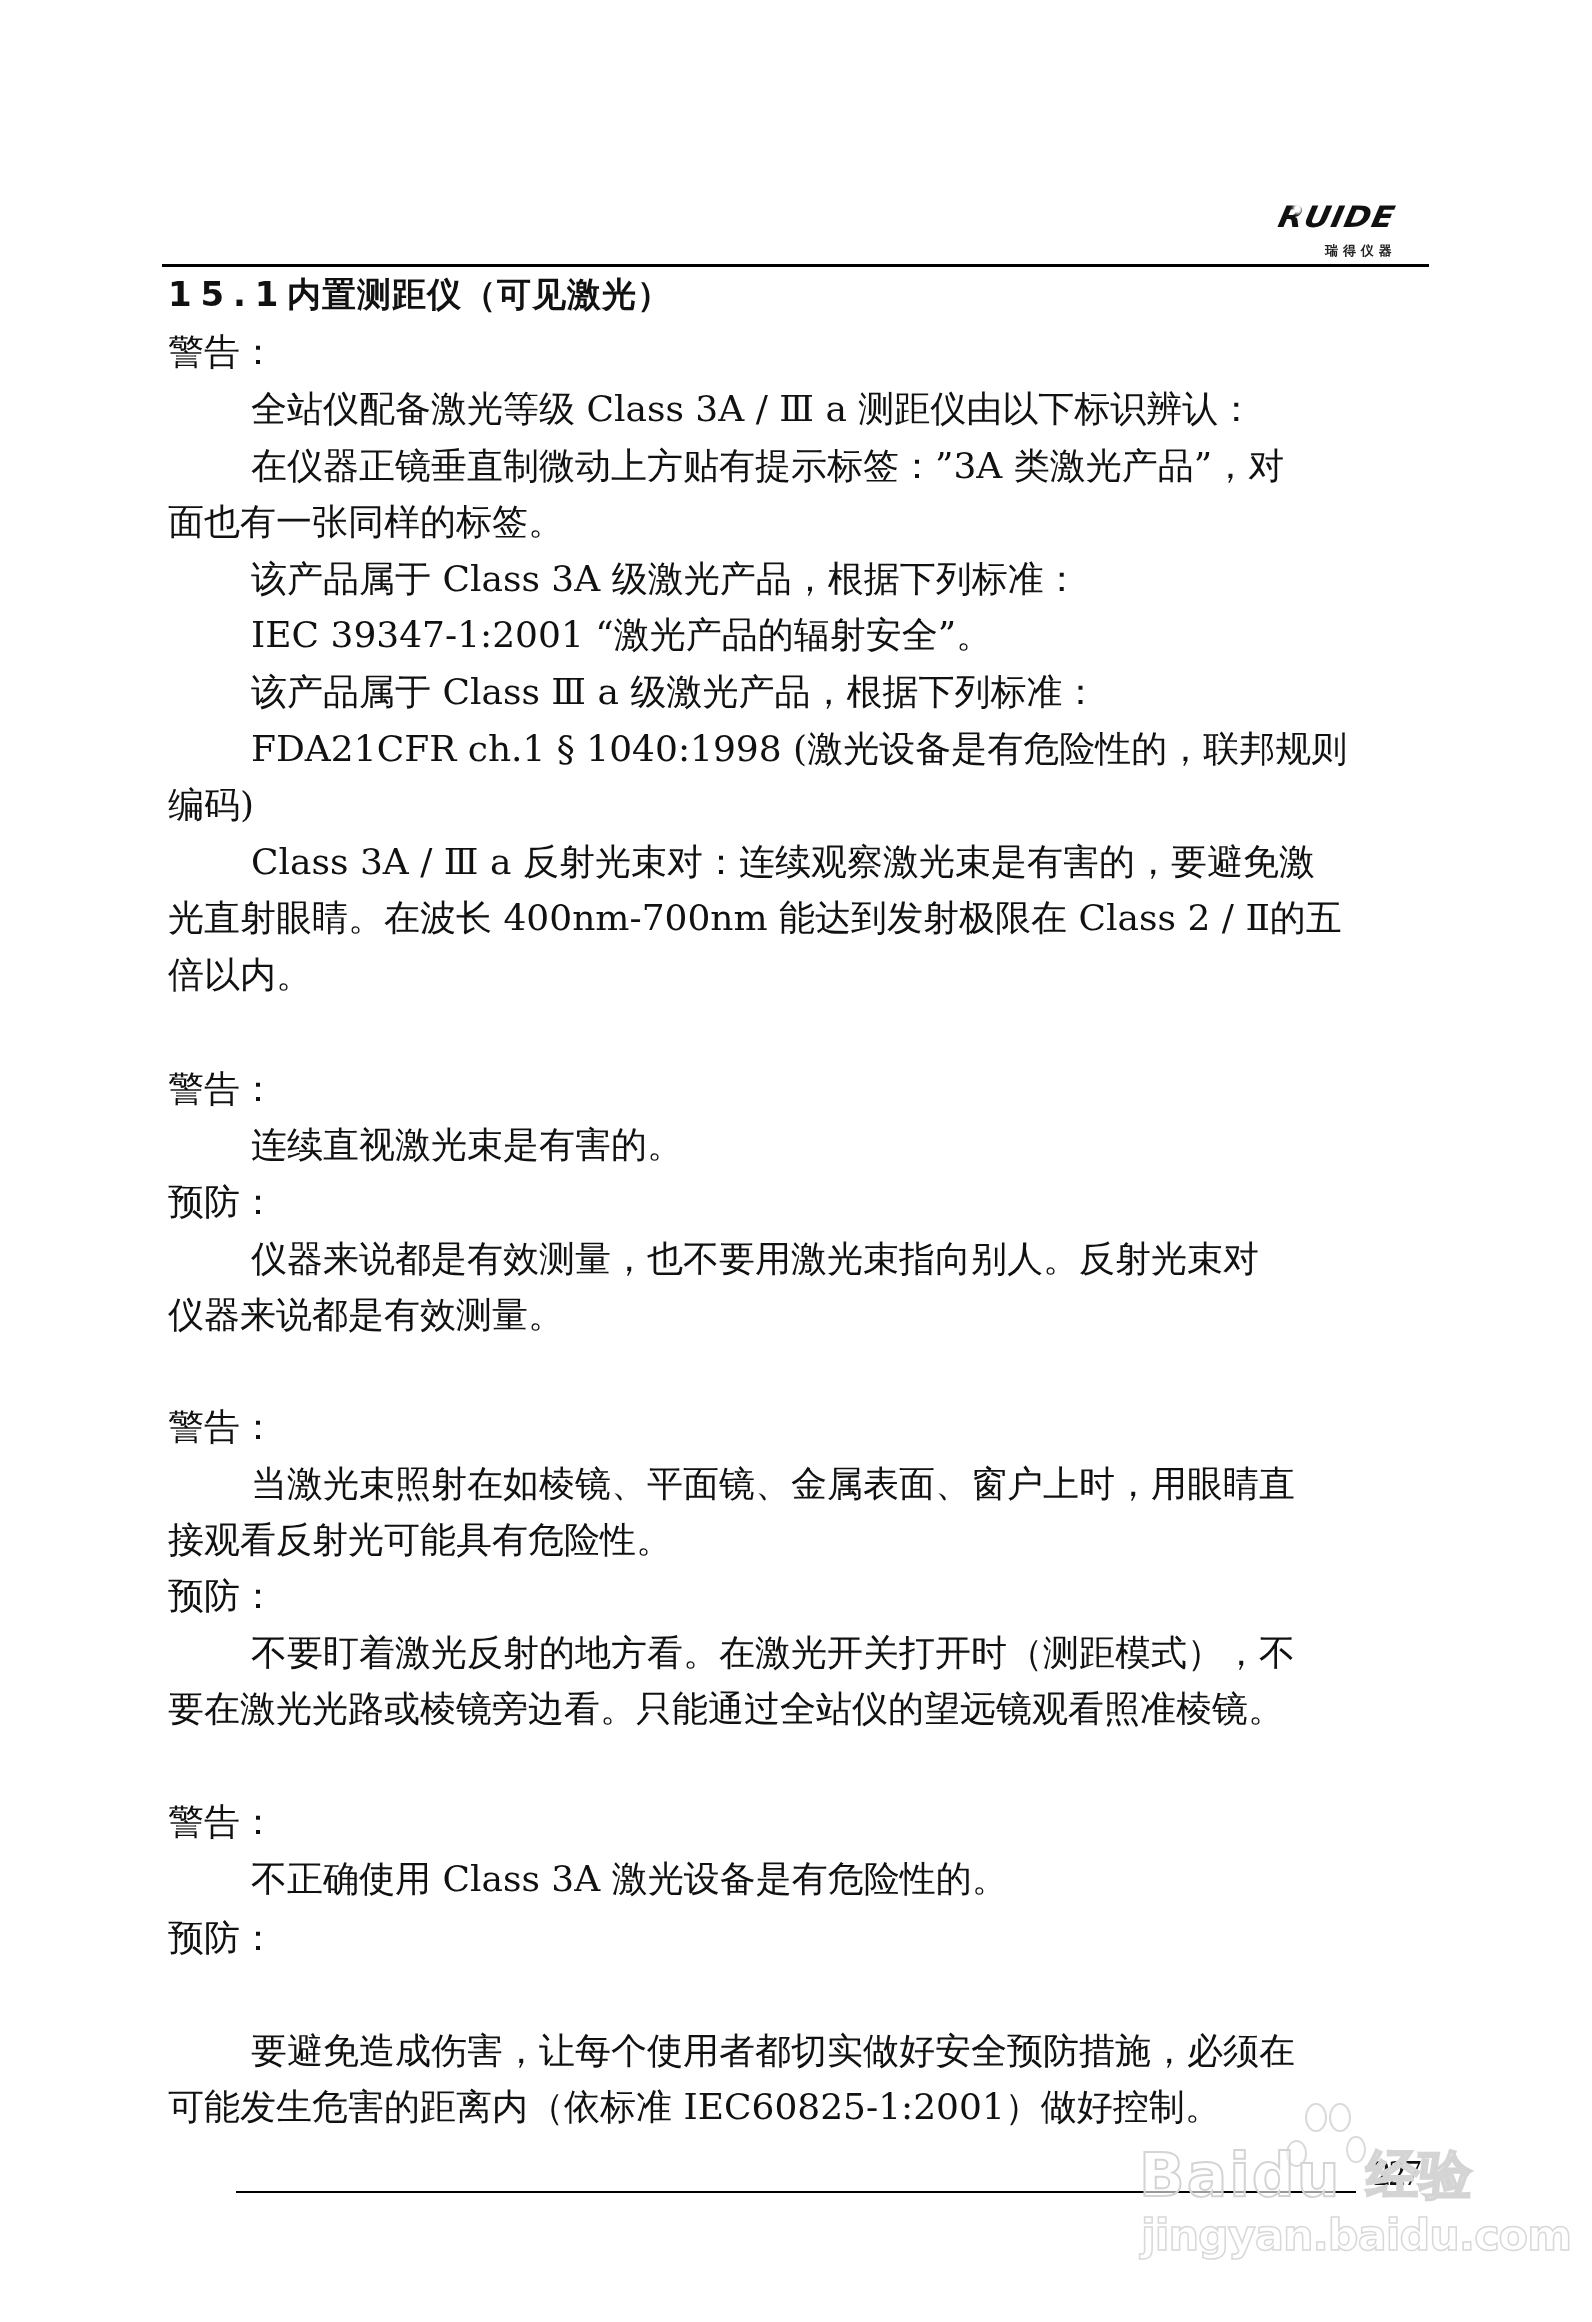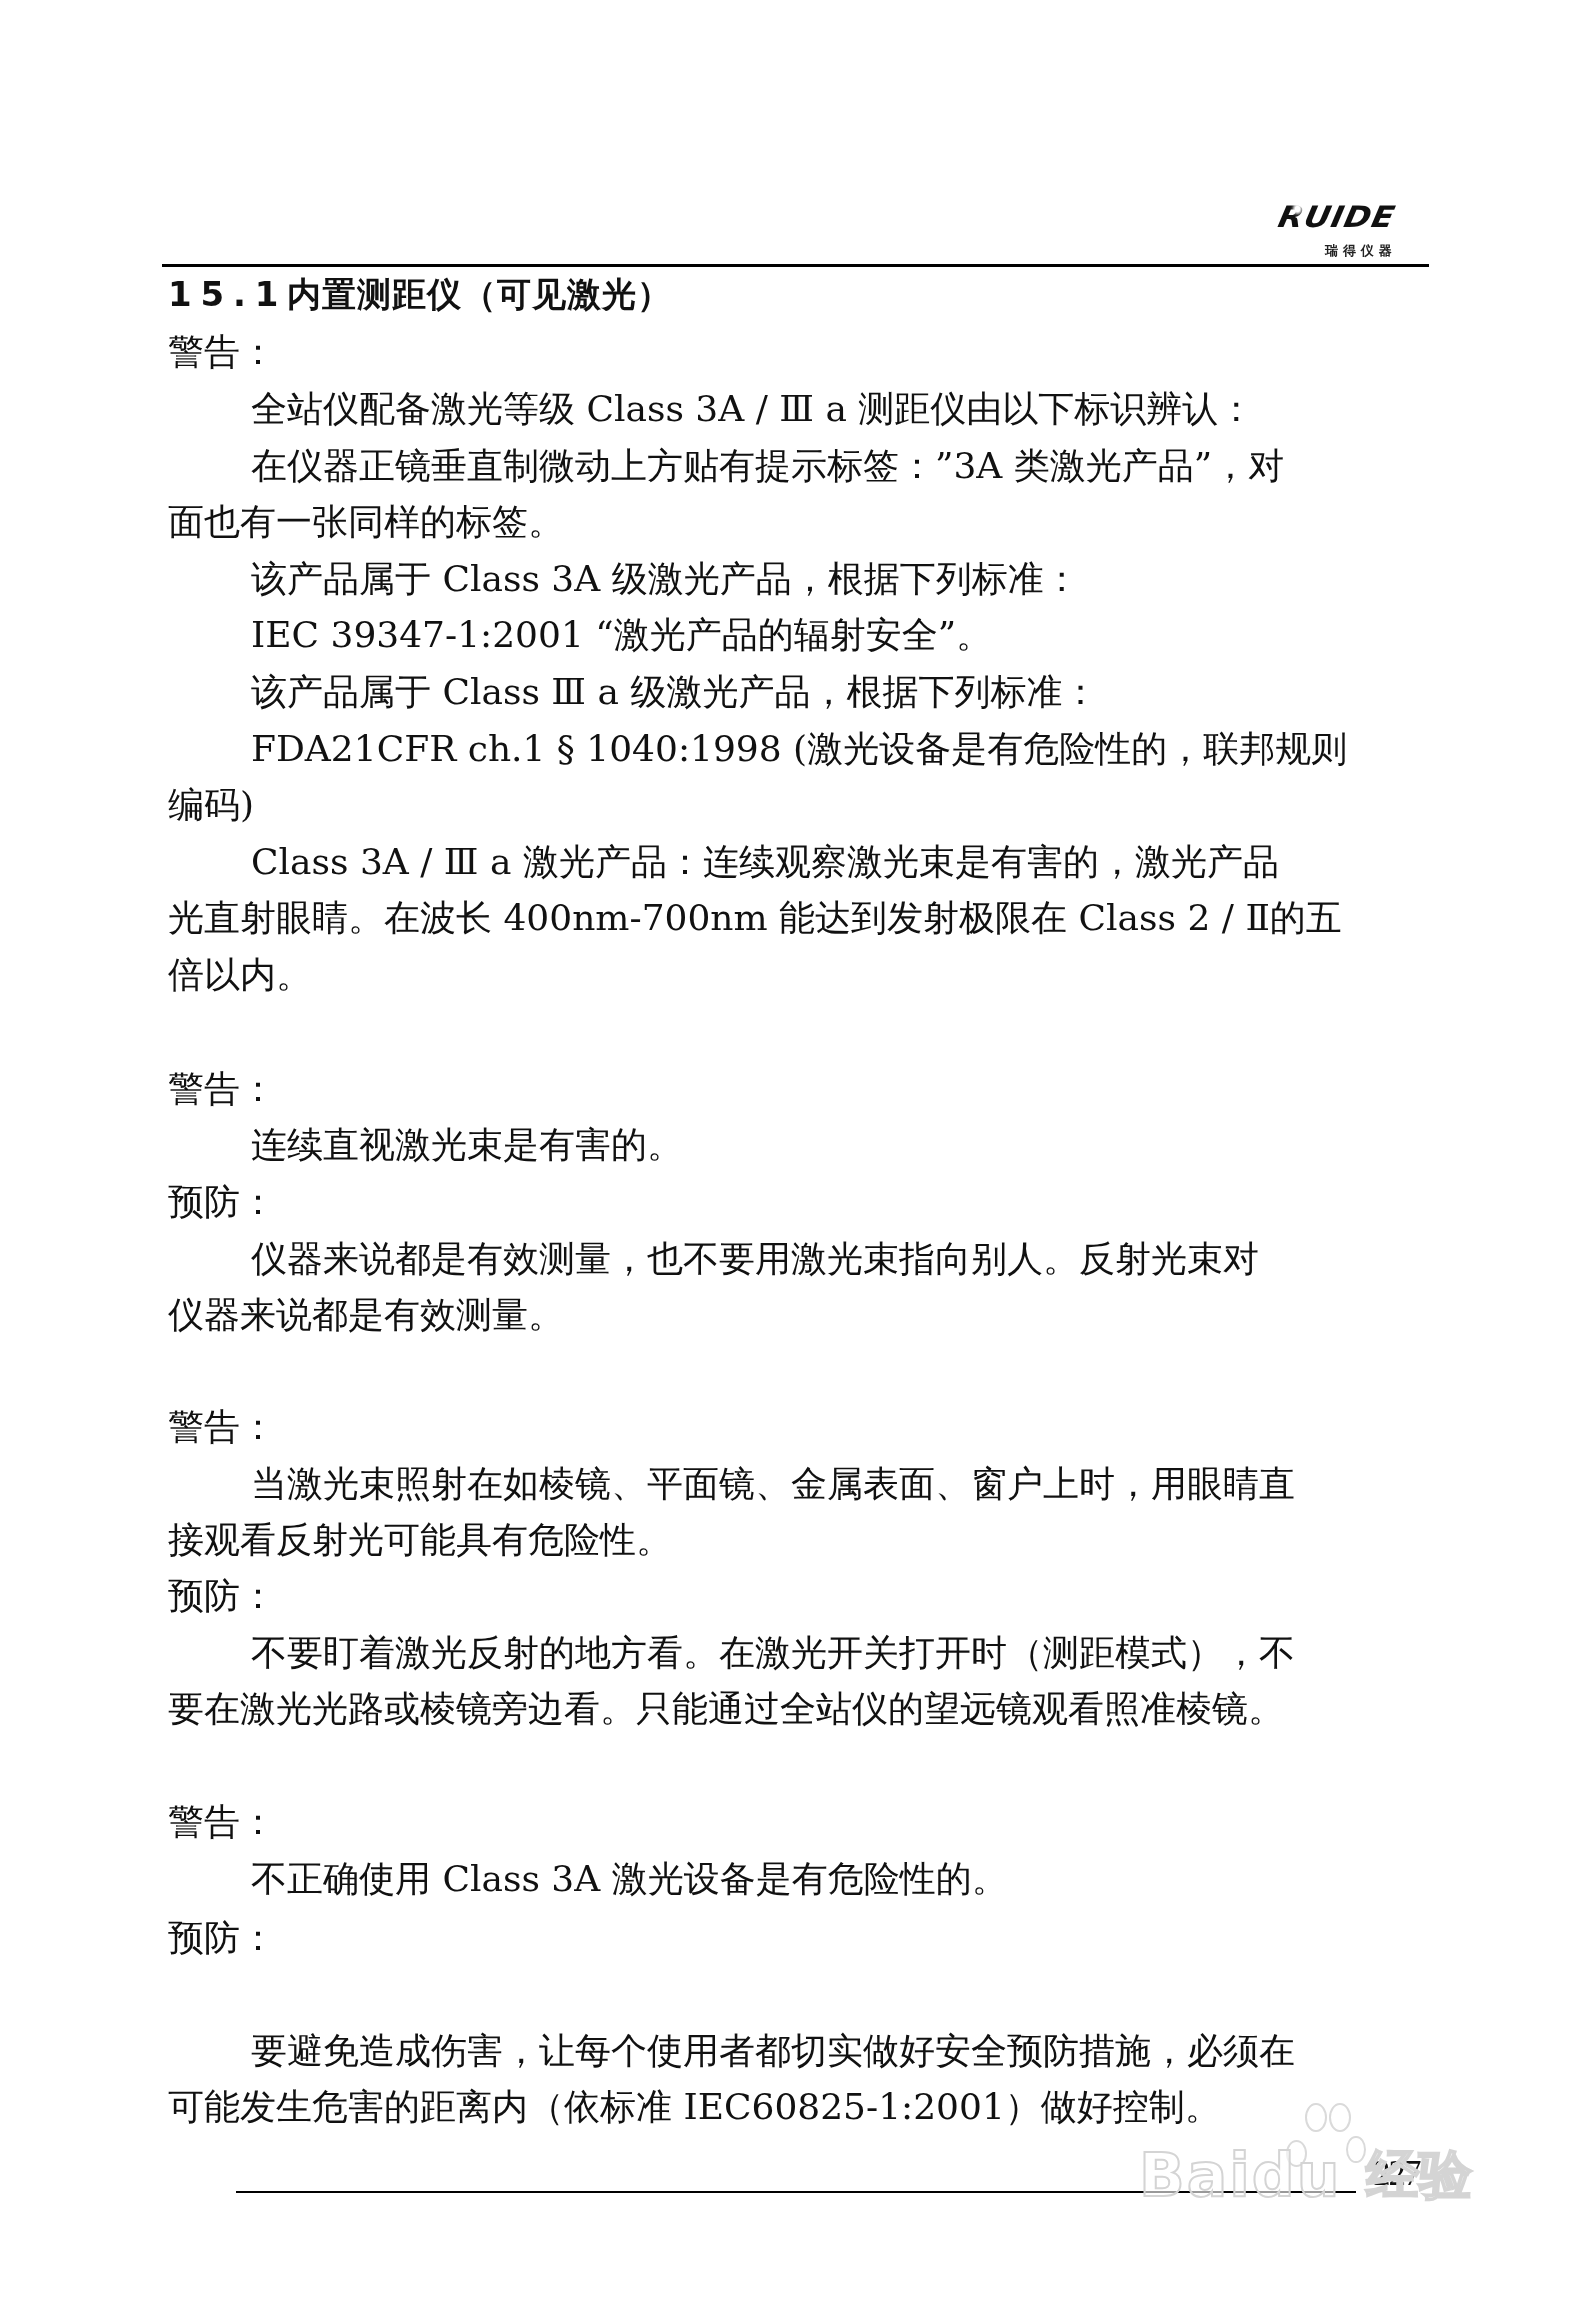--- a/index.html
+++ b/index.html
@@ -51,21 +51,21 @@
 
 <div class="line" style="top:330px">警告：</div>
 <div class="line indent" style="top:387px">全站仪配备激光等级 Class 3A / Ⅲ a 测距仪由以下标识辨认：</div>
 <div class="line indent" style="top:444px">在仪器正镜垂直制微动上方贴有提示标签：”3A 类激光产品”，对</div>
 <div class="line" style="top:500px">面也有一张同样的标签。</div>
 <div class="line indent" style="top:557px">该产品属于 Class 3A 级激光产品，根据下列标准：</div>
 <div class="line indent" style="top:613px">IEC 39347-1:2001 “激光产品的辐射安全”。</div>
 <div class="line indent" style="top:670px">该产品属于 Class Ⅲ a 级激光产品，根据下列标准：</div>
 <div class="line indent" style="top:727px">FDA21CFR ch.1 § 1040:1998 (激光设备是有危险性的，联邦规则</div>
 <div class="line" style="top:783px">编码)</div>
-<div class="line indent" style="top:840px">Class 3A / Ⅲ a 激光产品：连续观察激光束是有害的，激光产品</div>
+<div class="line indent" style="top:840px">Class 3A / Ⅲ a 反射光束对：连续观察激光束是有害的，要避免激</div>
 <div class="line" style="top:896px">光直射眼睛。在波长 400nm-700nm 能达到发射极限在 Class 2 / Ⅱ的五</div>
 <div class="line" style="top:953px">倍以内。</div>
 
 <div class="line" style="top:1067px">警告：</div>
 <div class="line indent" style="top:1123px">连续直视激光束是有害的。</div>
 <div class="line" style="top:1180px">预防：</div>
 <div class="line indent" style="top:1237px">仪器来说都是有效测量，也不要用激光束指向别人。反射光束对</div>
 <div class="line" style="top:1293px">仪器来说都是有效测量。</div>
 
 <div class="line" style="top:1405px">警告：</div>
@@ -86,14 +86,15 @@
 
 <div class="wm">
   <div class="wm-paw">
     <span style="left:9.8px;top:43px;width:17.6px;height:23.4px;"></span>
     <span style="left:29px;top:5.9px;width:17.6px;height:25px;"></span>
     <span style="left:53px;top:5.9px;width:17.6px;height:25px;"></span>
     <span style="left:70px;top:39px;width:15.6px;height:23.4px;"></span>
   </div>
   <div class="wm-baidu"><span>Bai</span><span>du</span></div>
   <div class="wm-jingyan">经验</div>
+  <div class="wm-url">jingyan.baidu.com</div>
 </div>
 
 
 </body></html>

